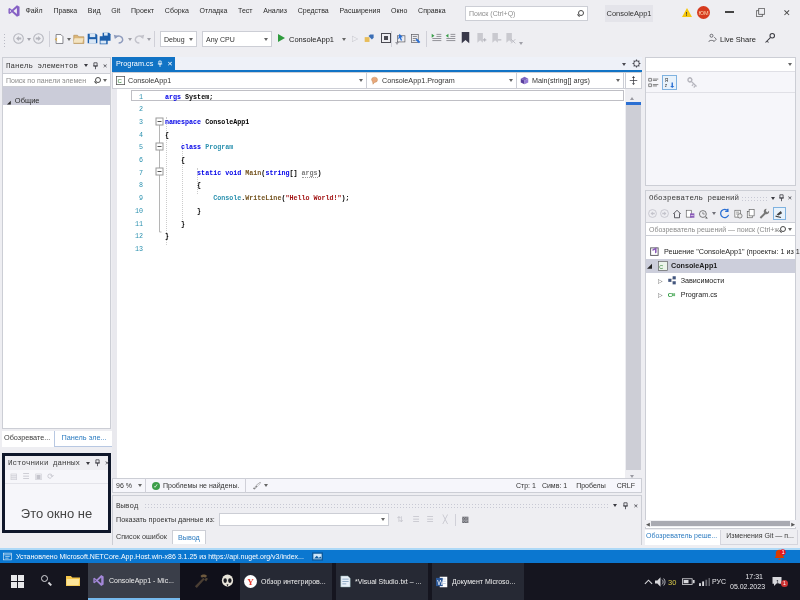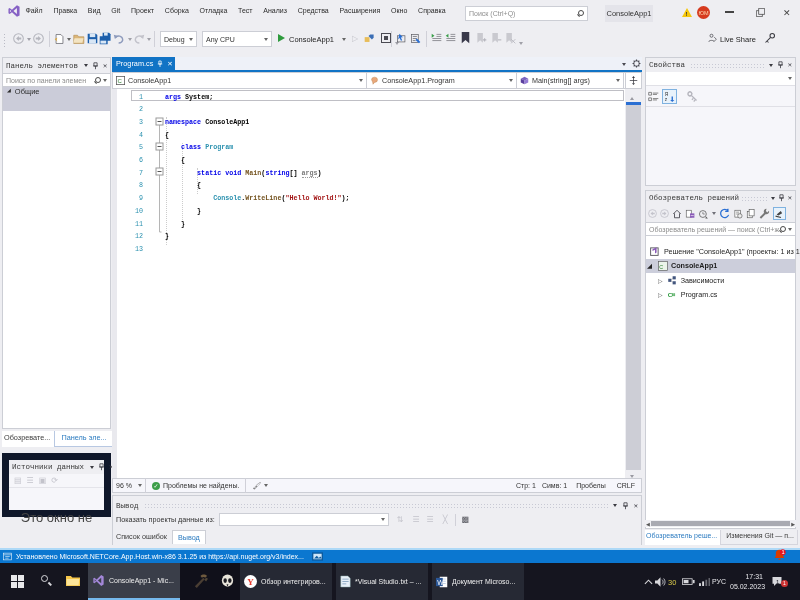--- a/index.html
+++ b/index.html
@@ -167,29 +167,29 @@
 
   <div class="abs" style="left:2px;top:57px;width:109px;height:372px;background:#fff;border:1px solid #ccced5">
     <div class="ptitle" style="height:15px">Панель элементов<span class="grip" style="margin:0 3px"></span>
       <span class="carr" style="border-top-color:#3b3b42"></span>
       <svg style="margin-left:4px" width="7" height="8" viewBox="0 0 8 10">
           <path fill="none" stroke="#3b3b42" d="M2 1 h4 v4 h-4 z M1 5 h6 M4 5 v4"></path>
         </svg>
       <span style="margin-left:4px;font-size:7px;color:#3b3b42">✕</span>
     </div>
     <div class="searchbox" style="margin:0;height:14px;border-left:none;border-right:none">Поиск по панели элемен<span style="flex:1"></span><mag></mag><span class="carr" style="margin-left:2px"></span></div>
-    <div style="height:24px;background:#cbccd9;display:flex;align-items:flex-start;padding:0 4px;font-size:7.5px;color:#2b2b2b"><span style="font-size:5px;margin-right:4px">◢</span> Общие</div>
+    <div style="height:18px;background:#cbccd9;display:flex;align-items:flex-end;padding:0 4px;font-size:7.5px;color:#2b2b2b"><span style="font-size:5px;margin-right:4px">◢</span> Общие</div>
   </div>
 
   <div class="abs" style="left:2px;top:431px;width:109px;height:16px;display:flex">
     <div style="background:#fff;color:#3b3b3b;font-size:7.3px;padding:2px 4px 0 2px;white-space:nowrap">Обозревате...</div>
     <div style="background:#fff;color:#2b7bc0;font-size:7.3px;padding:2px 6px 0 6px;border:1px solid #b8c8e2;border-top:none;white-space:nowrap">Панель эле...</div>
   </div>
 
-  <div class="abs" style="left:2px;top:453px;width:109px;height:64px;background:#f6f6fa;border:7px solid #0f172a">
+  <div class="abs" style="left:2px;top:453px;width:109px;height:80px;background:#f6f6fa;border:3px solid #0f172a">
     <div class="ptitle" style="height:14px;background:#eeeef2">Источники данных<span class="grip" style="margin:0 3px"></span>
       <span class="carr" style="border-top-color:#3b3b42"></span>
       <svg style="margin-left:4px" width="7" height="8" viewBox="0 0 8 10">
           <path fill="none" stroke="#3b3b42" d="M2 1 h4 v4 h-4 z M1 5 h6 M4 5 v4"></path>
         </svg>
       <span style="margin-left:4px;font-size:7px;color:#3b3b42">✕</span>
     </div>
     <div style="height:14px;display:flex;align-items:center;gap:5px;padding:0 5px;color:#c3c3cb;font-size:8px;border-bottom:1px solid #e4e4ea">
       <span>▤</span>
         <span>☰</span>
@@ -353,27 +353,20 @@
     </div>
     <div style="display:flex;margin-top:3px;padding-left:0">
       <div style="font-size:7.2px;color:#3b3b3b;padding:2px 5px 0 3px">Список ошибок</div>
       <div style="font-size:7.2px;color:#2b7bc0;background:#fff;border:1px solid #ccced5;border-bottom:none;padding:2px 5px">Вывод</div>
     </div>
   </div>
 </div>
 <div class="abs" id="rightcol">
 
   <div class="abs" style="left:645px;top:57px;width:151px;height:129px;background:#f6f6fa;border:1px solid #ccced5">
-    <div class="ptitle" style="height:14px">Свойства<span class="grip"></span>
-      <span class="carr" style="border-top-color:#3b3b42"></span>
-      <svg style="margin-left:4px" width="7" height="8" viewBox="0 0 8 10">
-          <path fill="none" stroke="#3b3b42" d="M2 1 h4 v4 h-4 z M1 5 h6 M4 5 v4"></path>
-        </svg>
-      <span style="margin-left:4px;font-size:7px;color:#3b3b42">✕</span>
-    </div>
     <div style="height:14px;background:#fff;border-bottom:1px solid #e0e0e6;display:flex;align-items:center;justify-content:flex-end;padding:0 3px">
         <span class="carr"></span>
       </div>
     <div style="height:20px;display:flex;align-items:center;padding:0 2px;gap:3px">
       <svg width="11" height="11" viewBox="0 0 16 16">
           <path stroke="#555" fill="none" d="M1 2 h4 v4 h-4 z M1 10 h4 v4 h-4 z"></path>
           <path stroke="#555" d="M7 3 h8 M7 5 h6 M7 11 h8 M7 13 h6" fill="none"></path>
         </svg>
       <div style="width:15px;height:15px;border:1px solid #7fb2e0;background:#e8f2fb;display:flex;align-items:center;justify-content:center">
         <svg width="11" height="11" viewBox="0 0 16 16">

